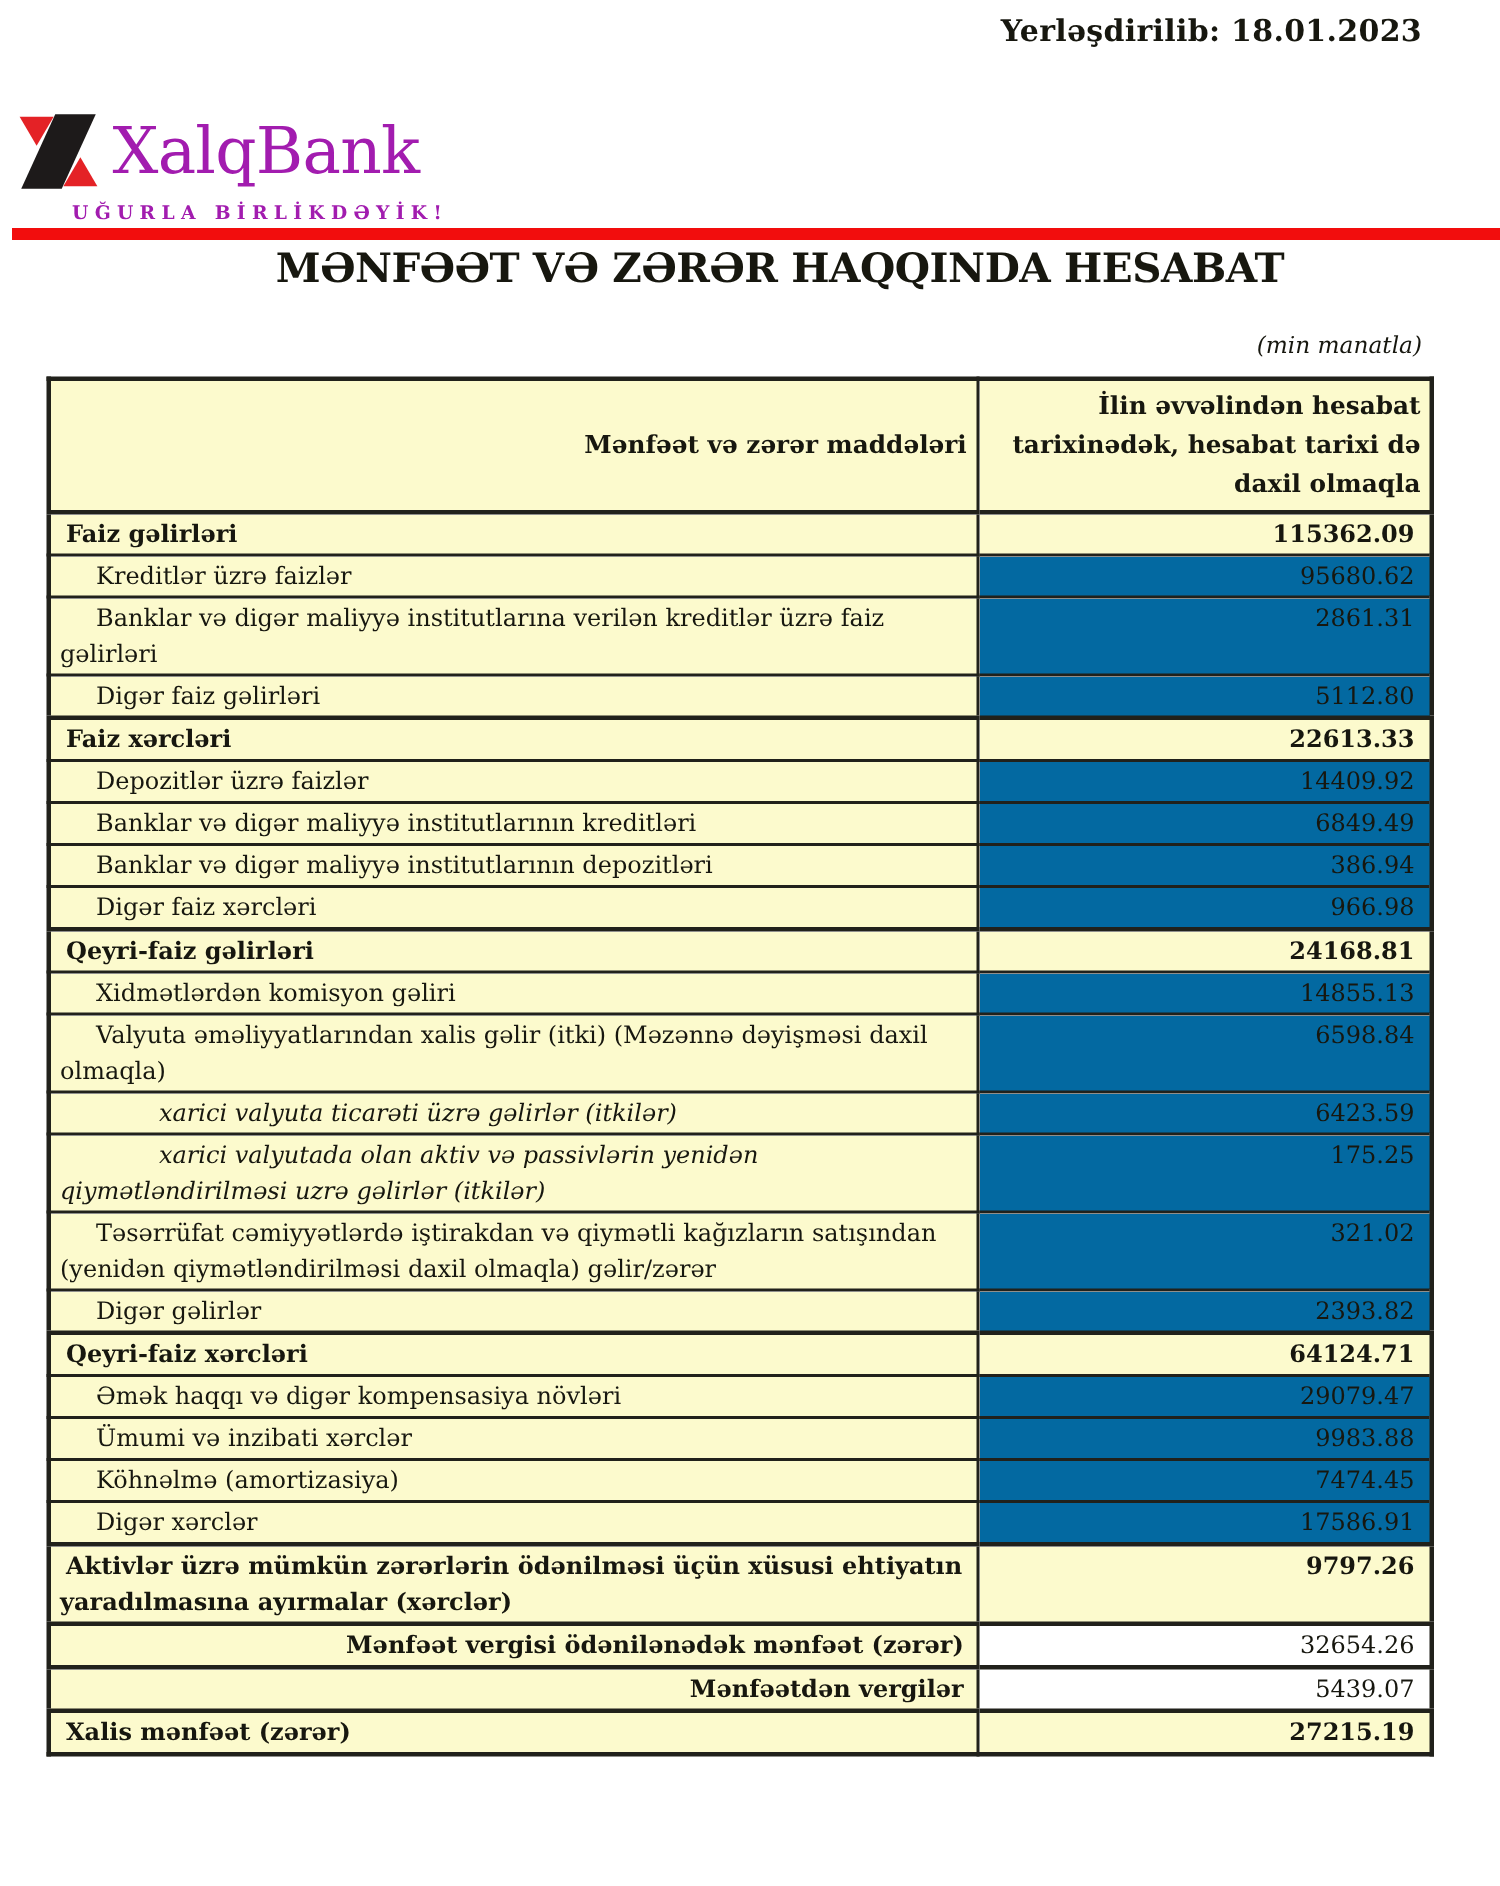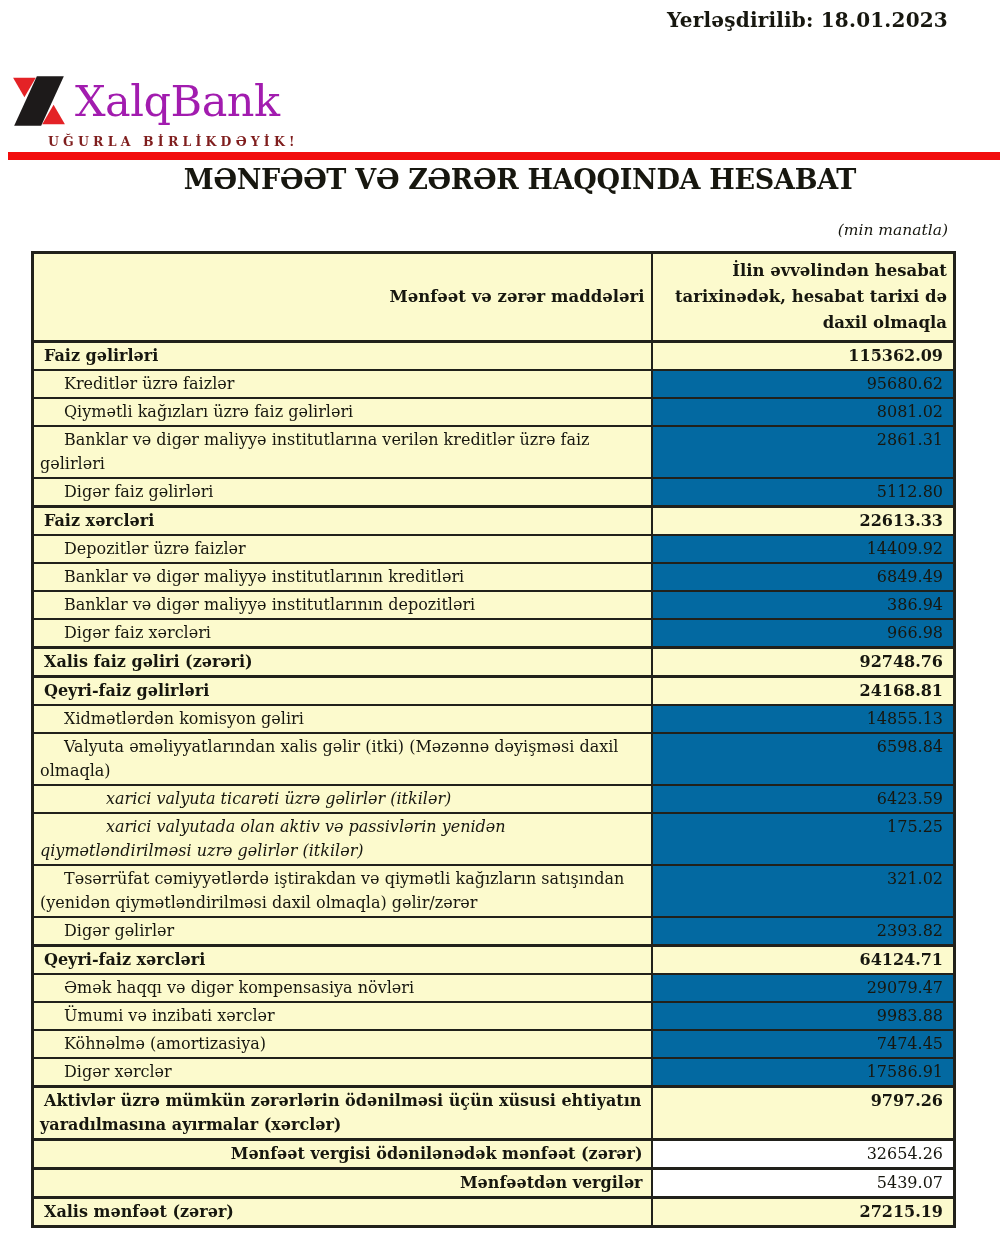--- a/index.html
+++ b/index.html
@@ -16,21 +16,21 @@
     position:absolute;top:8px;right:52px;
     font-size:20px;font-weight:bold;letter-spacing:0.2px;
   }
   
   .logo{position:absolute;top:76px;left:12px;}
   .logo-top{display:flex;align-items:center;}
   .logo-mark{width:54px;height:50px;display:block;}
   .logo-name{font-size:43px;line-height:46px;color:#a21caf;margin-left:9px;letter-spacing:-0.5px;}
   .logo-slogan{
     margin-top:8px;margin-left:36px;
-    font-size:12.5px;font-weight:bold;letter-spacing:4.2px;color:#7f1d1d;
+    font-size:12.5px;font-weight:bold;letter-spacing:4.2px;color:#a21caf;
     white-space:nowrap;
   }
   
   .red-line{position:absolute;top:152px;left:8px;width:992px;height:8px;background:#f20d0d;}
   
   .report-title{
     position:absolute;top:163px;left:0;width:1040px;
     text-align:center;font-size:27px;font-weight:bold;line-height:34px;
     letter-spacing:-0.3px;
   }
@@ -123,24 +123,20 @@
     <tbody>
         <tr class="section">
           <td class="lbl">Faiz gəlirləri</td>
           <td class="val">115362.09</td>
         </tr>
         <tr class="item">
           <td class="lbl">Kreditlər üzrə faizlər</td>
           <td class="val">95680.62</td>
         </tr>
         <tr class="item">
-          <td class="lbl">Qiymətli kağızları üzrə faiz gəlirləri</td>
-          <td class="val">8081.02</td>
-        </tr>
-        <tr class="item">
           <td class="lbl">Banklar və digər maliyyə institutlarına verilən kreditlər üzrə faiz gəlirləri</td>
           <td class="val">2861.31</td>
         </tr>
         <tr class="item">
           <td class="lbl">Digər faiz gəlirləri</td>
           <td class="val">5112.80</td>
         </tr>
         <tr class="section">
           <td class="lbl">Faiz xərcləri</td>
           <td class="val">22613.33</td>
@@ -153,24 +149,20 @@
           <td class="lbl">Banklar və digər maliyyə institutlarının kreditləri</td>
           <td class="val">6849.49</td>
         </tr>
         <tr class="item">
           <td class="lbl">Banklar və digər maliyyə institutlarının depozitləri</td>
           <td class="val">386.94</td>
         </tr>
         <tr class="item">
           <td class="lbl">Digər faiz xərcləri</td>
           <td class="val">966.98</td>
-        </tr>
-        <tr class="section">
-          <td class="lbl">Xalis faiz gəliri (zərəri)</td>
-          <td class="val">92748.76</td>
         </tr>
         <tr class="section">
           <td class="lbl">Qeyri-faiz gəlirləri</td>
           <td class="val">24168.81</td>
         </tr>
         <tr class="item">
           <td class="lbl">Xidmətlərdən komisyon gəliri</td>
           <td class="val">14855.13</td>
         </tr>
         <tr class="item">

